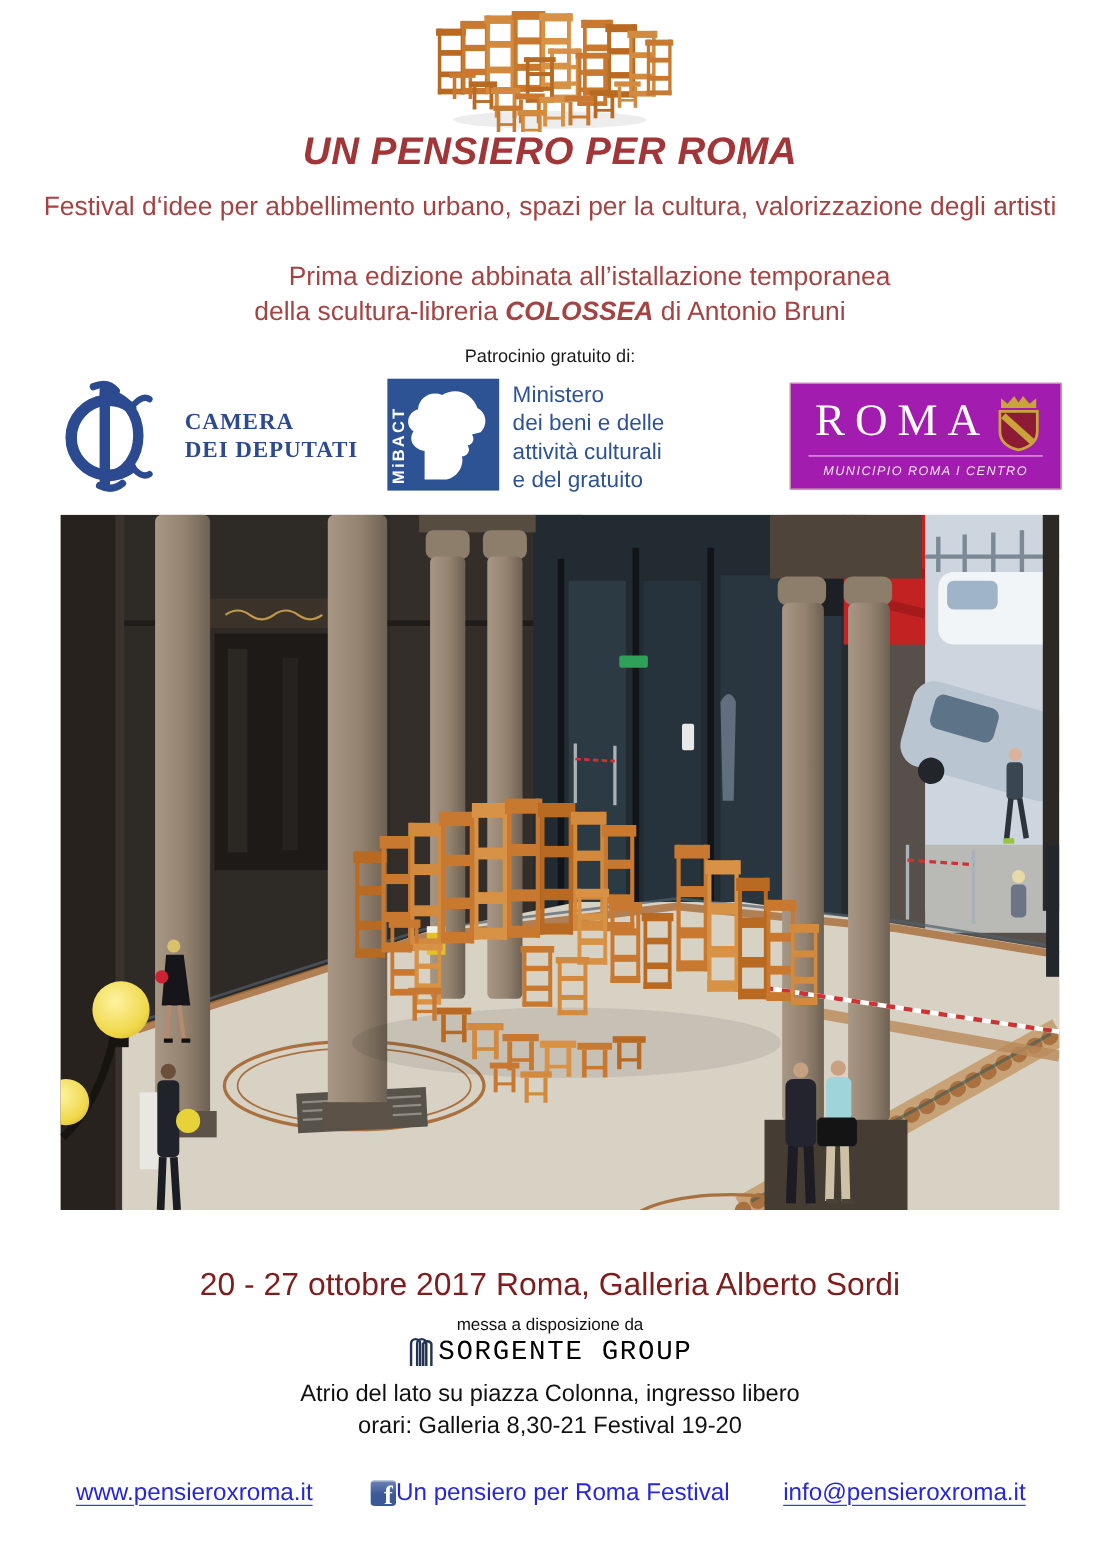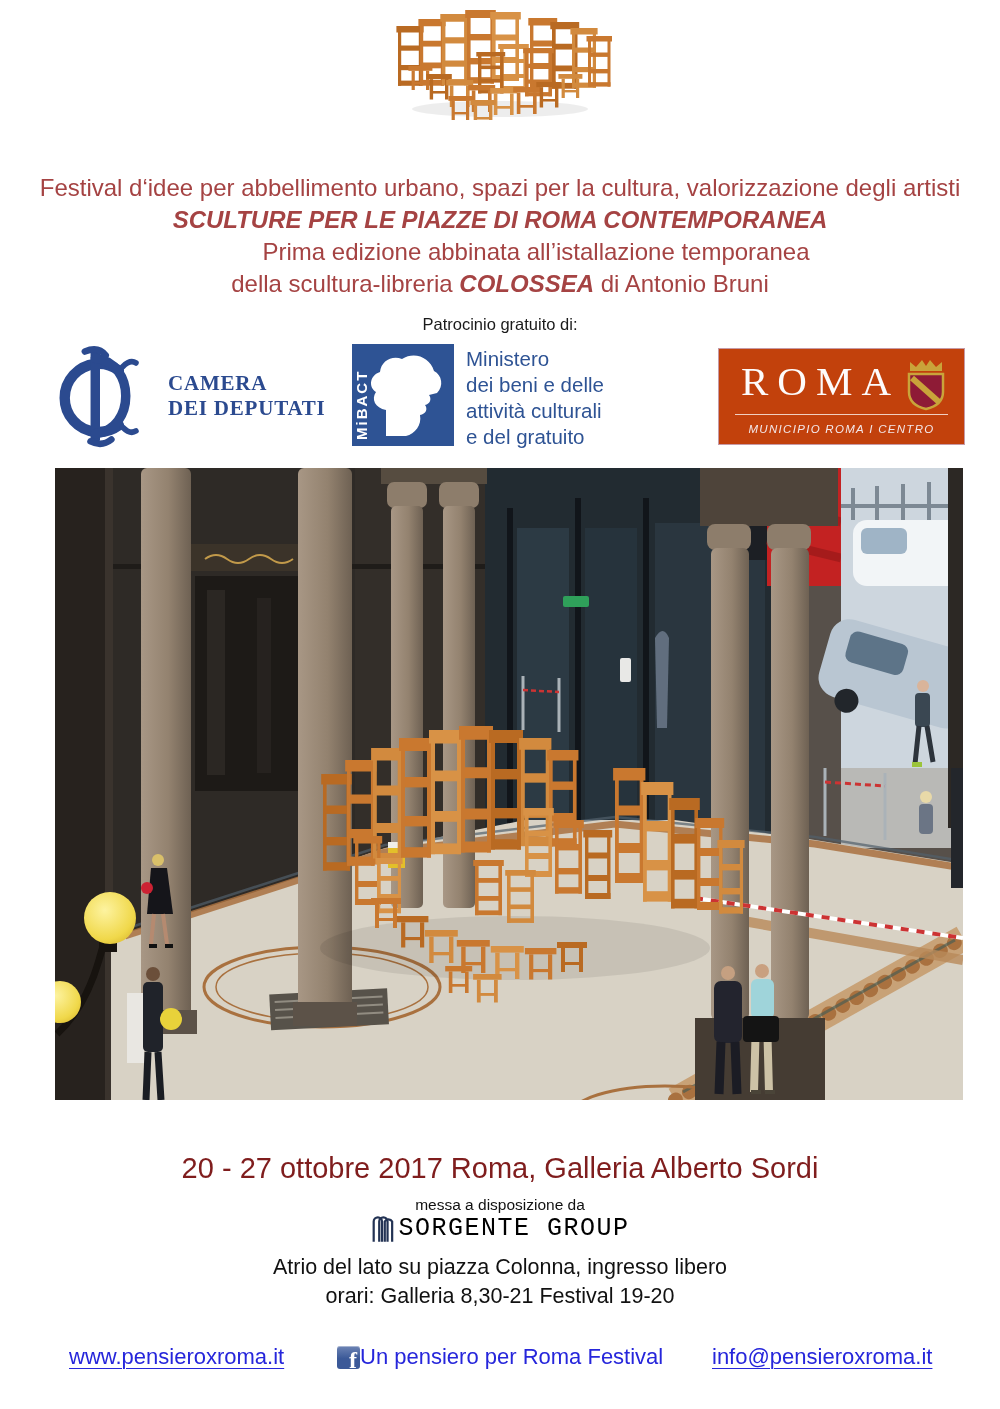--- a/index.html
+++ b/index.html
@@ -15,21 +15,21 @@
   #sub3{top:236px;padding-left:36px;}
   #sub4{top:268px;}
   #sub4 .em{font-weight:bold;font-style:italic;}
   #patro{top:315px;font-size:16.5px;color:#1a1a1a;}
   
   #logo-camera{left:42px;top:344px;display:flex;align-items:center;}
   #logo-camera .txt{margin-left:10px;font-family:"Liberation Serif",serif;font-weight:bold;
     font-size:21px;color:#2B4A8F;line-height:25px;letter-spacing:.8px;}
   #logo-mibact{left:352px;top:344px;display:flex;align-items:flex-start;}
   #logo-mibact .txt{margin-left:12px;font-size:20.5px;color:#2E5394;line-height:26px;padding-top:2px;}
-  #logo-roma{left:718px;top:348px;width:247px;height:97px;background:#c2410c;border:1px solid #c69aa6;box-sizing:border-box;}
+  #logo-roma{left:718px;top:348px;width:247px;height:97px;background:#a21caf;border:1px solid #c69aa6;box-sizing:border-box;}
   #roma-word{position:absolute;left:22px;top:8px;font-family:"Liberation Serif",serif;
     font-size:41px;color:#fdfbfb;letter-spacing:9px;}
   #roma-crest{position:absolute;right:12px;top:8px;}
   #roma-divider{position:absolute;left:16px;right:16px;bottom:29px;height:1px;background:rgba(255,255,255,.75);}
   #roma-sub{position:absolute;left:0;right:0;bottom:9px;text-align:center;font-size:11.5px;
     letter-spacing:1.3px;color:#f3e7ea;font-style:italic;}
   
   #photo{left:55px;top:468px;}
   
   #dateline{top:1152px;font-size:29px;color:#7f1d1d;}
@@ -102,22 +102,22 @@
     <use href="#stool" style="color:#d28a3e" transform="translate(68,76) scale(.9)"></use>
     <use href="#stool" style="color:#c9782f" transform="translate(90,81) scale(.9)"></use>
     <use href="#stool" style="color:#d89246" transform="translate(112,84) scale(.9)"></use>
     <use href="#stool" style="color:#c9782f" transform="translate(135,83) scale(.9)"></use>
     <use href="#stool" style="color:#b96a22" transform="translate(158,78) scale(.85)"></use>
     <use href="#stool" style="color:#d28a3e" transform="translate(180,70) scale(.8)"></use>
     <use href="#stool" style="color:#c9782f" transform="translate(70,92) scale(.8)"></use>
     <use href="#stool" style="color:#d28a3e" transform="translate(92,96) scale(.85)"></use>
   </svg>
 
+  <div class="abs ctr" id="title">UN PENSIERO PER ROMA</div>
   <div class="abs ctr sub" id="sub1">Festival d‘idee per abbellimento urbano, spazi per la cultura, valorizzazione degli artisti</div>
-  <div class="abs ctr sub" id="sub2">SCULTURE PER LE PIAZZE DI ROMA CONTEMPORANEA</div>
   <div class="abs ctr sub" id="sub3">Prima edizione abbinata all’istallazione temporanea</div>
   <div class="abs ctr sub" id="sub4"><span>della scultura-libreria </span><span class="em">COLOSSEA</span><span> di Antonio Bruni</span></div>
 
   <div class="abs ctr" id="patro">Patrocinio gratuito di:</div>
 
   <div class="abs" id="logo-camera">
     <svg width="116" height="104" viewBox="0 0 120 110">
       <g stroke="#2B4A8F" fill="none" stroke-linecap="round">
         <path d="M80 28 A36 36 0 1 0 80 86" stroke-width="11"></path>
         <path d="M55 10 V101" stroke-width="10"></path>

